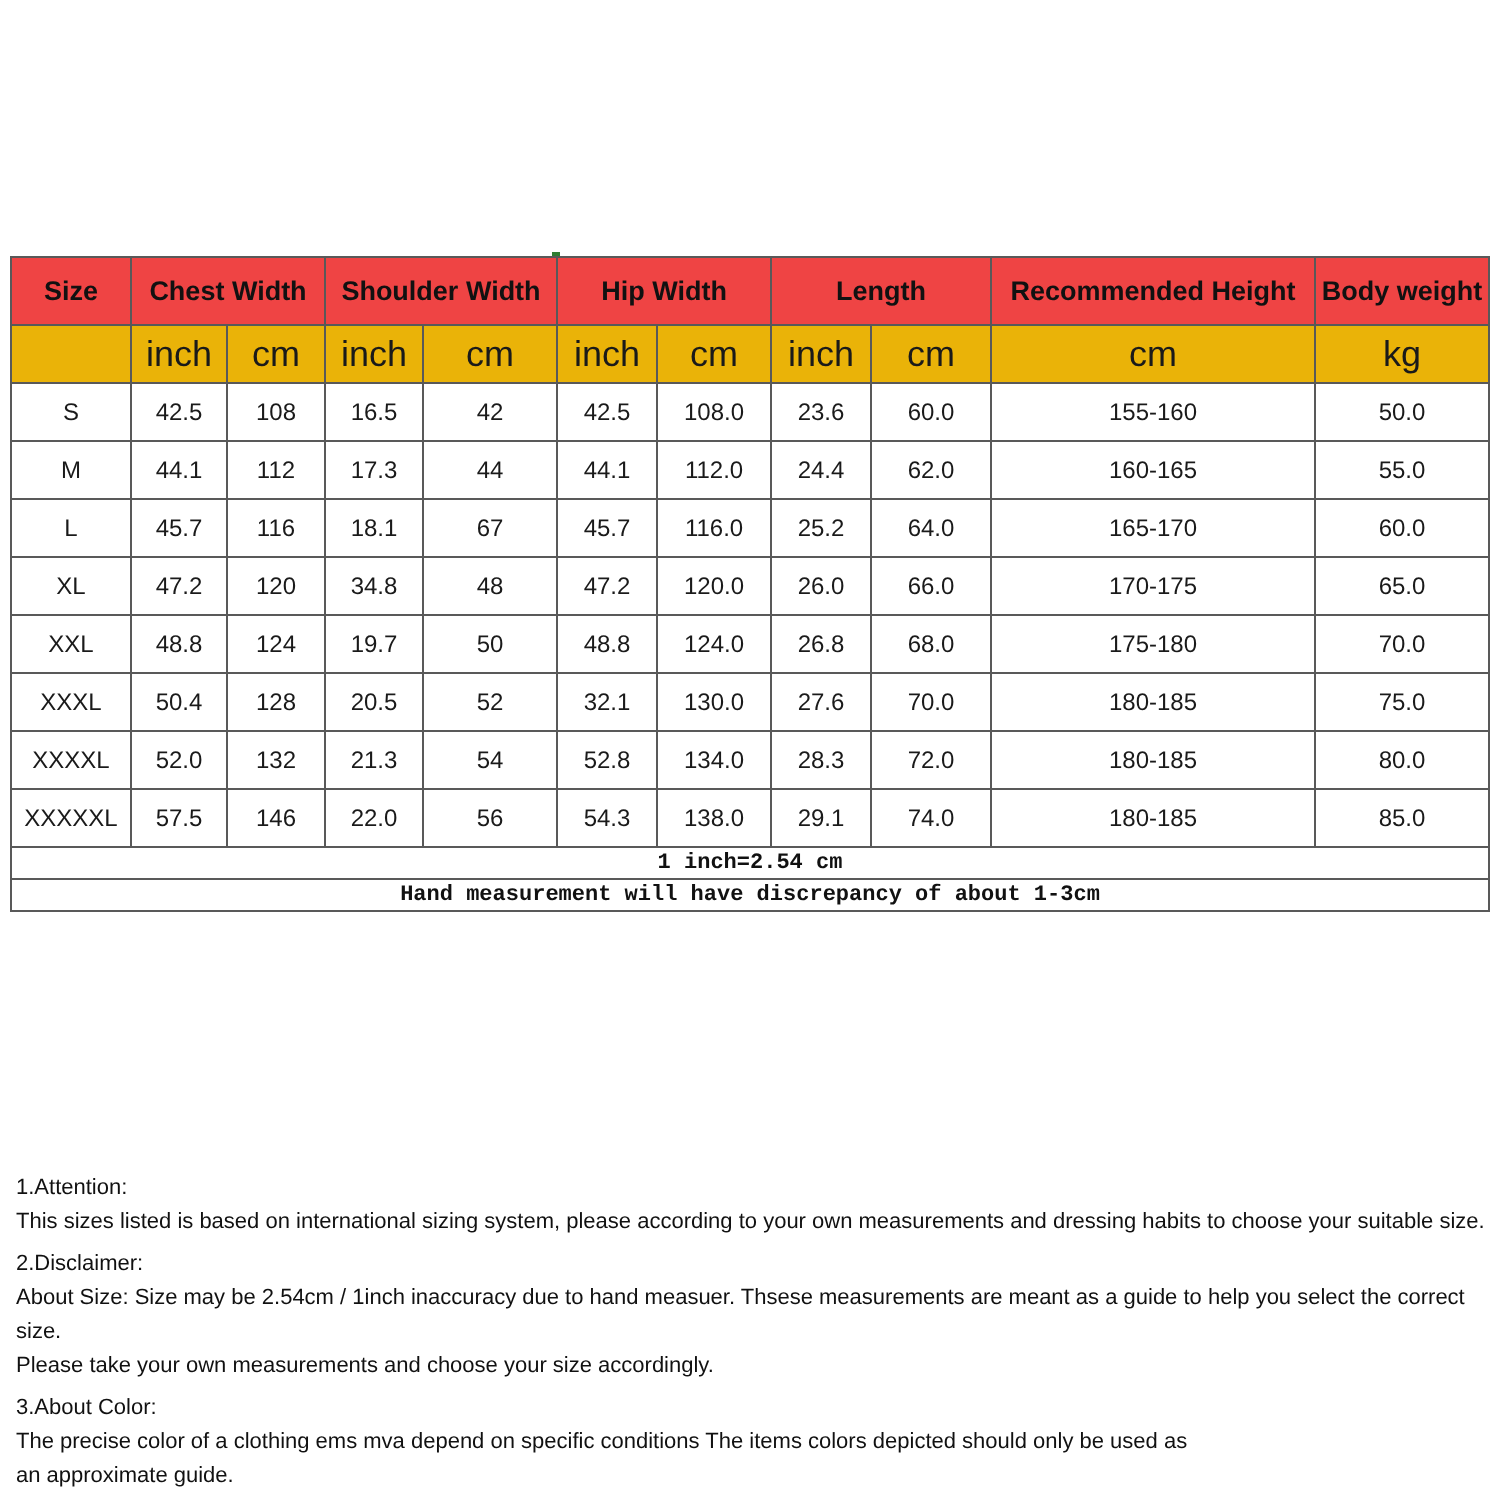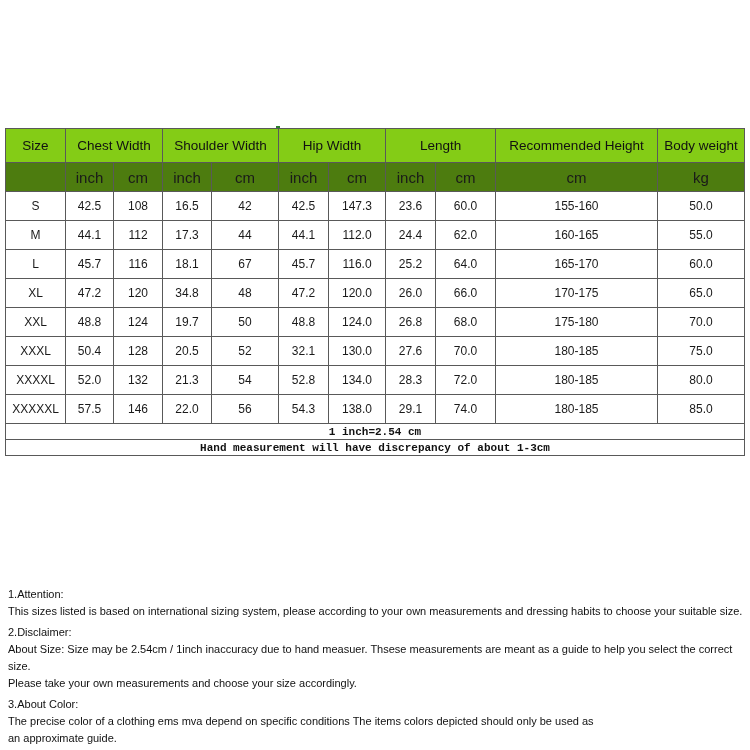--- a/index.html
+++ b/index.html
@@ -26,29 +26,29 @@
   .size-table th, .size-table td {
     border: 1px solid #595959;
     padding: 0;
     text-align: center;
     vertical-align: middle;
     overflow: hidden;
     white-space: nowrap;
   }
   .group-row th {
     height: 33px;
-    background: #84cc16;
+    background: #ef4444;
     font-size: 13.5px;
-    font-weight: normal;
+    font-weight: bold;
     color: #111111;
   }
   .unit-row th {
     height: 28px;
-    background: #4d7c0f;
-    font-size: 15px;
+    background: #eab308;
+    font-size: 18px;
     font-weight: normal;
     color: #1a1a1a;
   }
   .size-table tbody td {
     height: 28px;
     background: #ffffff;
     font-size: 12px;
     color: #1a1a1a;
   }
   .size-table tfoot td {
@@ -125,21 +125,21 @@
       </tr>
   </thead>
   <tbody id="table-body">
       <tr>
         <td>S</td>
         <td>42.5</td>
         <td>108</td>
         <td>16.5</td>
         <td>42</td>
         <td>42.5</td>
-        <td>147.3</td>
+        <td>108.0</td>
         <td>23.6</td>
         <td>60.0</td>
         <td>155-160</td>
         <td>50.0</td>
       </tr>
       <tr>
         <td>M</td>
         <td>44.1</td>
         <td>112</td>
         <td>17.3</td>

